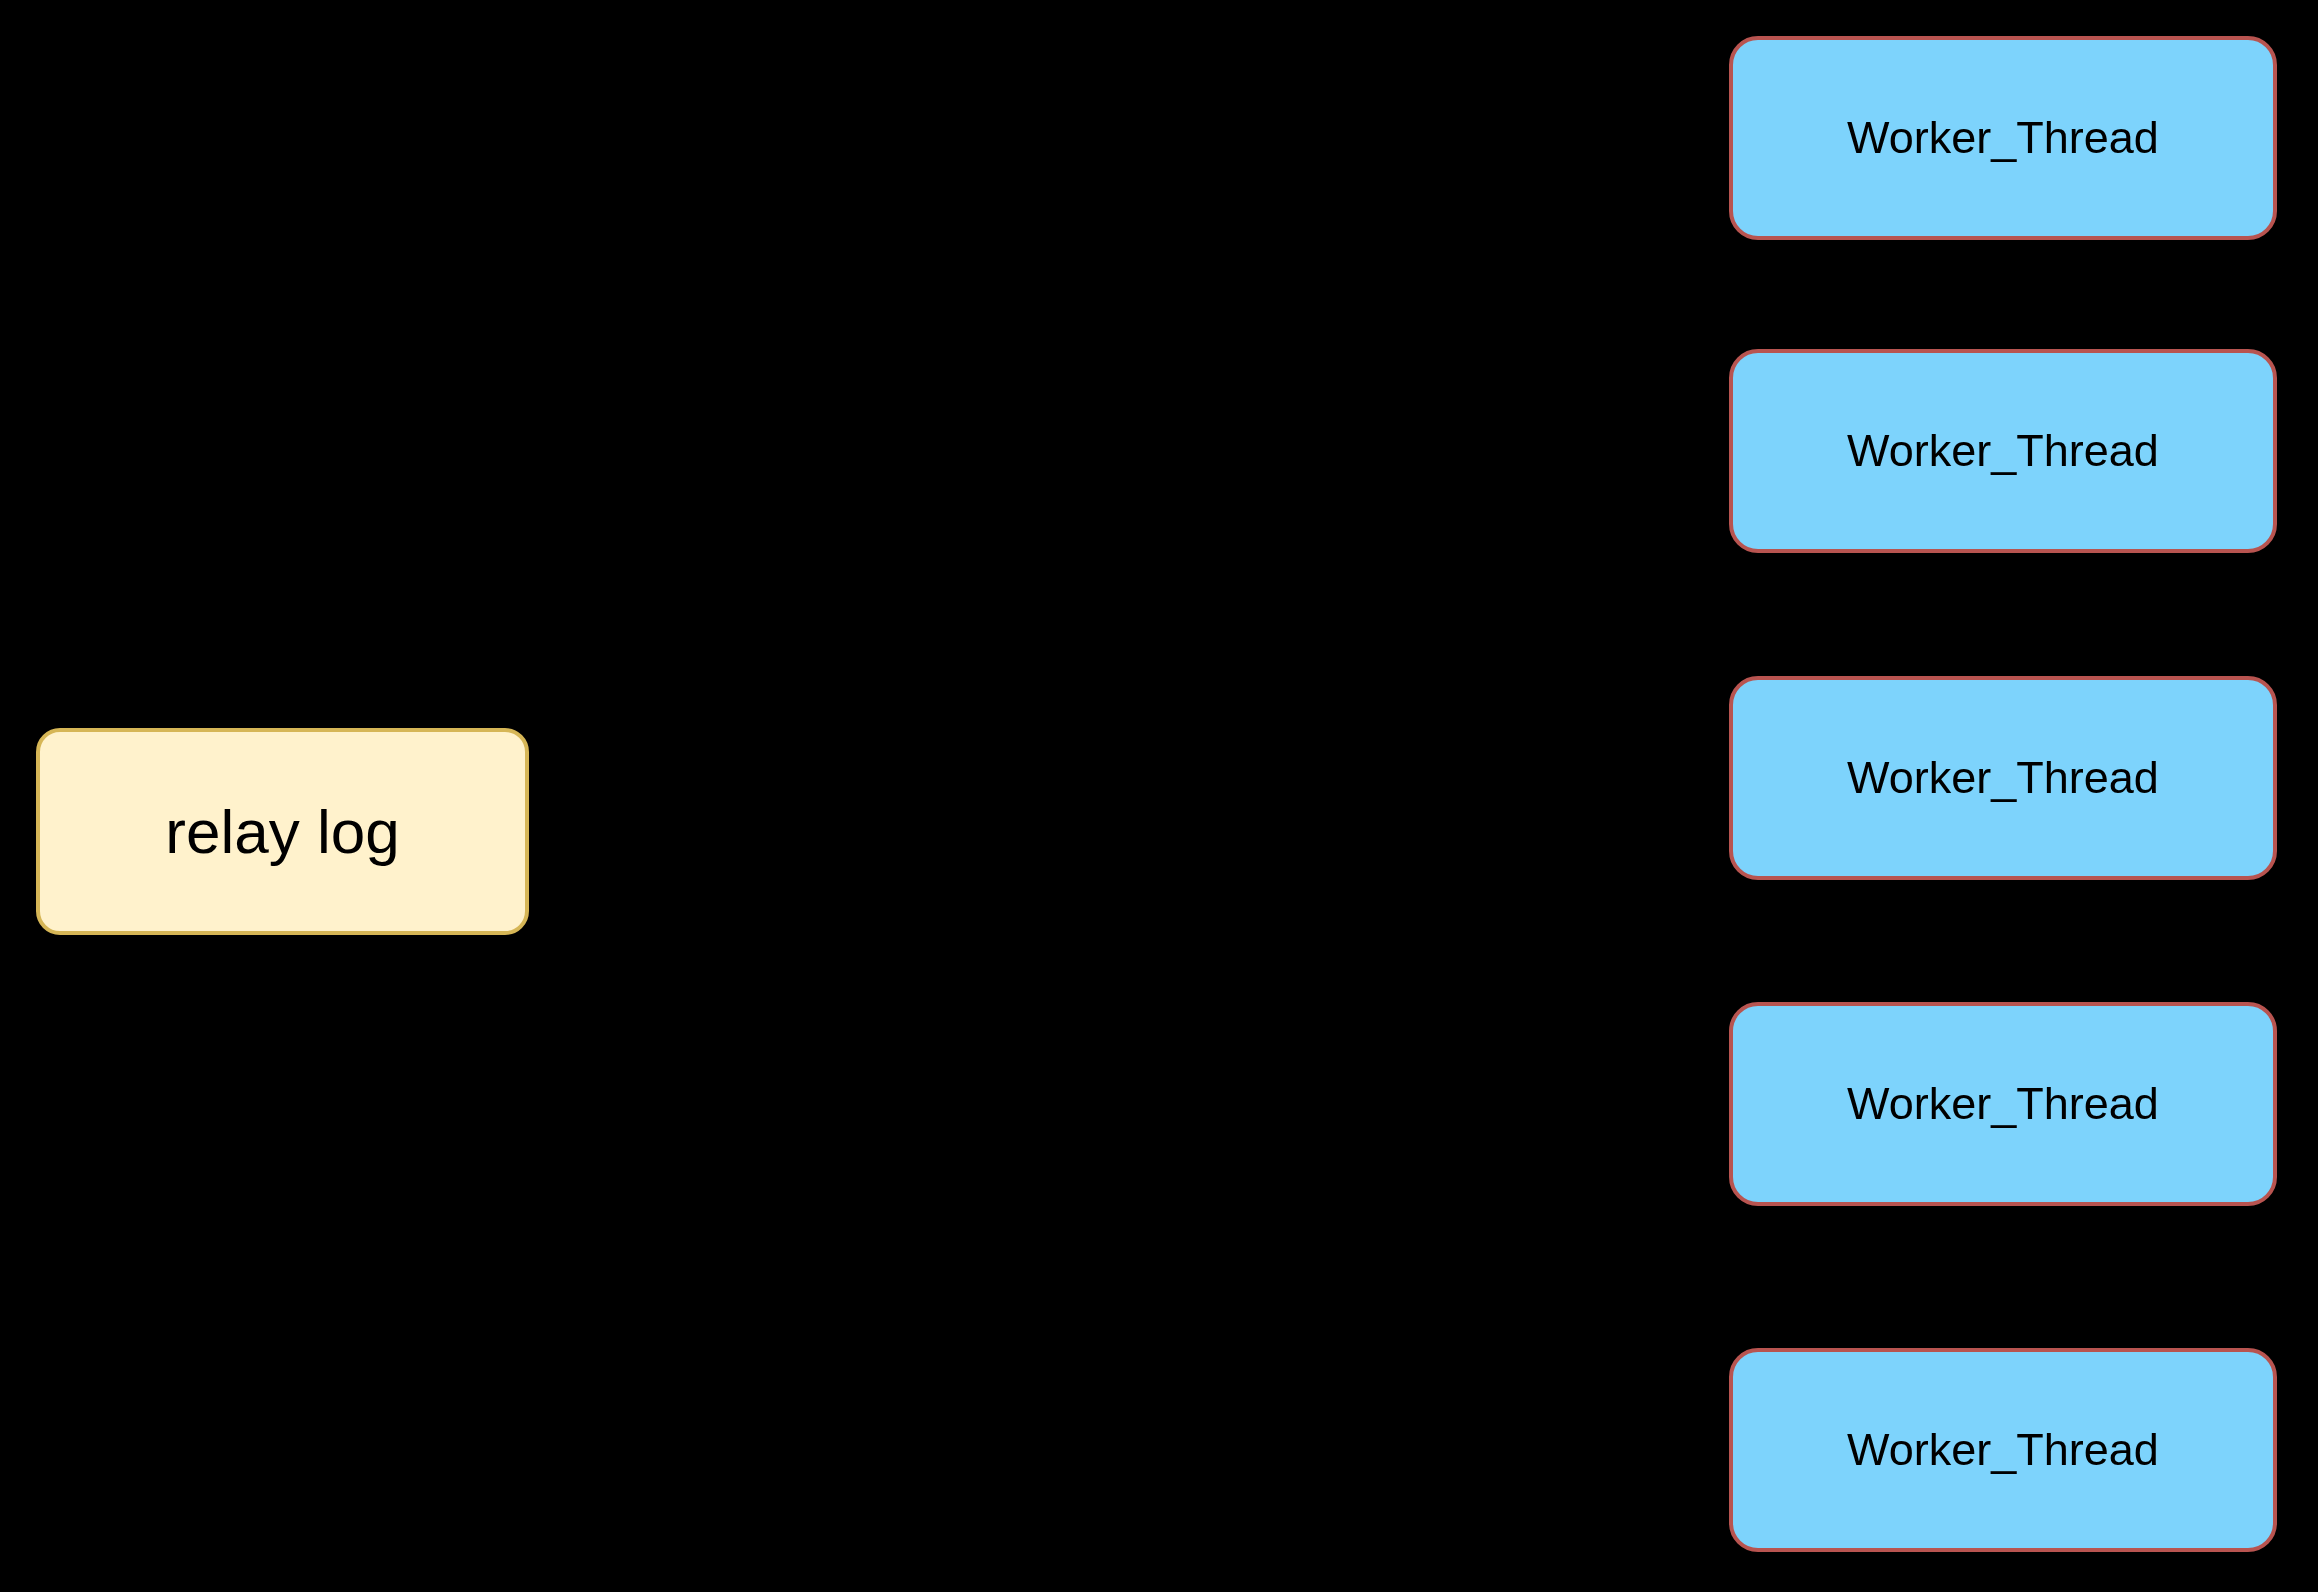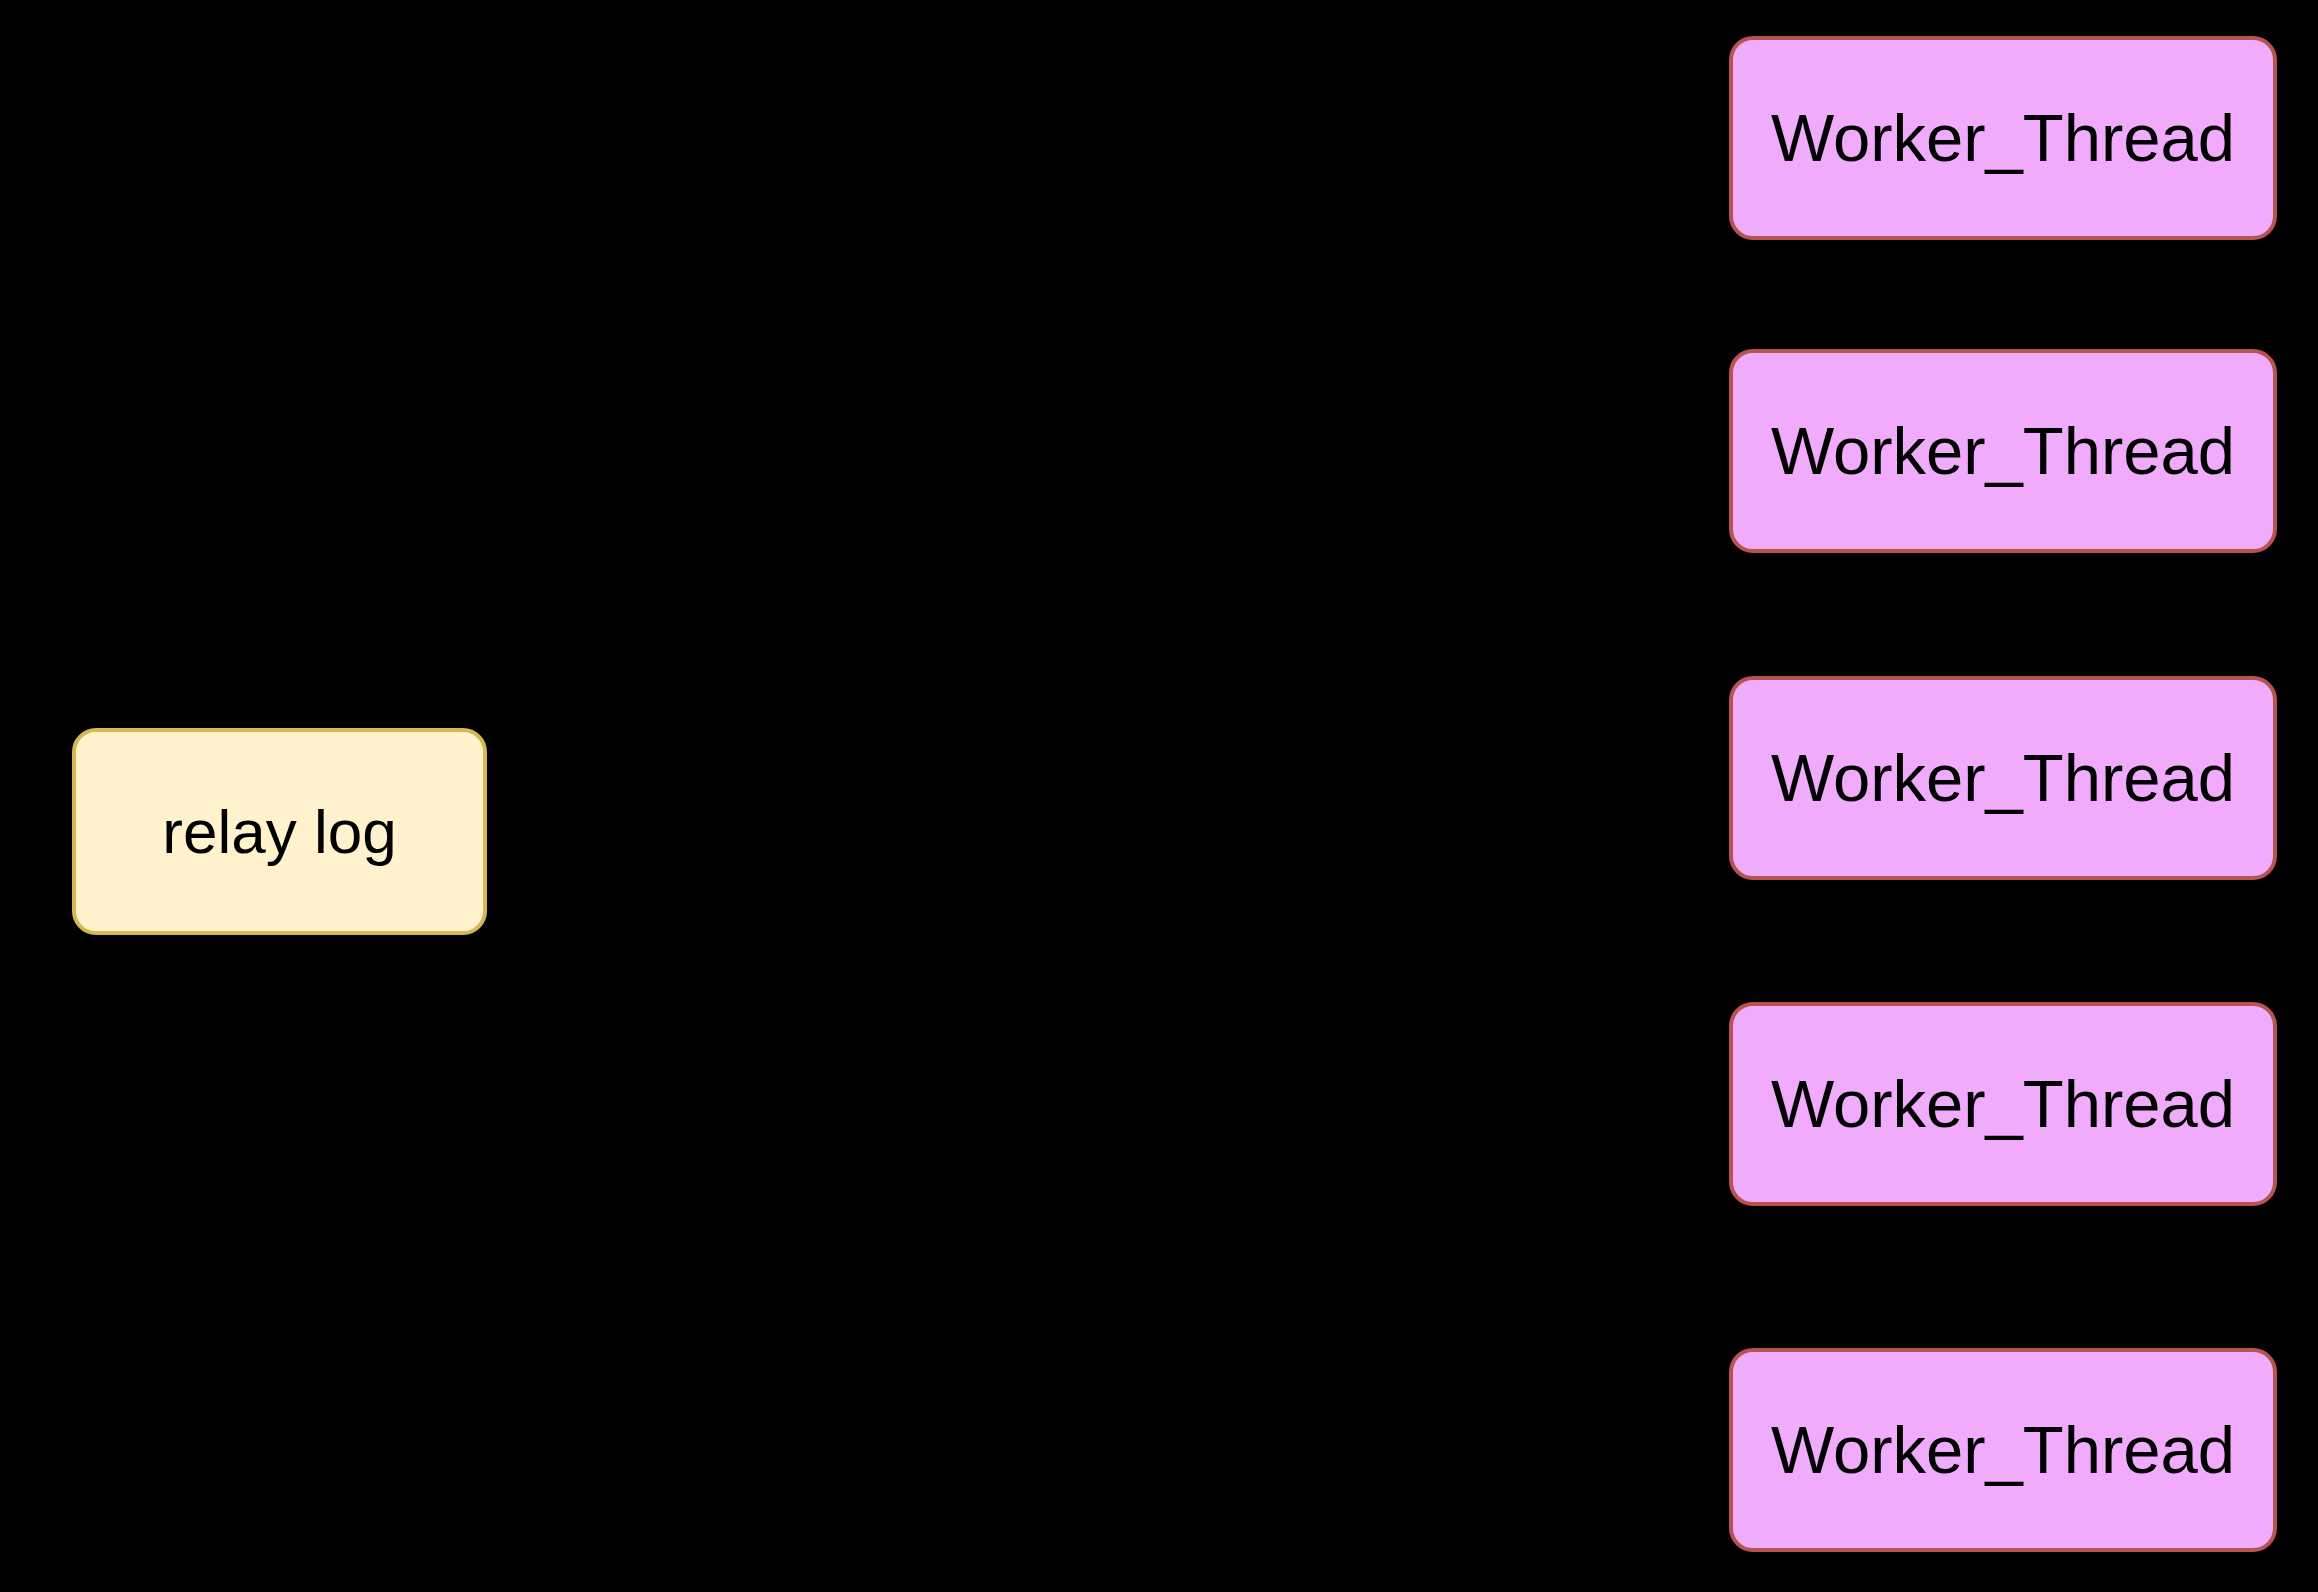--- a/index.html
+++ b/index.html
@@ -45,42 +45,43 @@
     background: #fff2cc;
     border-color: #d6b656;
     font-size: 62px;
   }
   .node-coordinator {
     background: #dae8fc;
     border-color: #6c8ebf;
     font-size: 64px;
   }
   .node-worker {
-    background: #f0abfc;
+    background: #7dd3fc;
     border-color: #b85450;
-    font-size: 67px;
+    font-size: 45px;
+    border-radius: 29px;
   }
 </style>
 </head>
 <body>
 
 <div id="canvas">
 
   <svg class="edge-layer" viewBox="0 0 2684 1844" width="2319" height="1593" aria-hidden="true">
     <g fill="none" stroke="#000000" stroke-width="5">
       <path d="M 522 963 L 1008 963"></path>
       <path d="M 1150 843 L 1150 160 L 2002 160"></path>
       <path d="M 1340 843 L 1340 522 L 2002 522"></path>
       <path d="M 1480 963 L 1741 963 L 1741 900 L 2002 900"></path>
       <path d="M 1340 1087 L 1340 1278 L 2002 1278"></path>
       <path d="M 1150 1087 L 1150 1678 L 2002 1678"></path>
     </g>
   </svg>
 
-  <div class="node node-relaylog" style="left:36px; top:728px; width:415px; height:207px;margin-left:36px;">
+  <div class="node node-relaylog" style="left:36px; top:728px; width:493px; height:207px;">
     <span class="node-label">relay log</span>
   </div>
 
 
   <div class="node node-worker" style="left:1729px; top:36px; width:548px; height:204px;">
     <span class="node-label">Worker_Thread</span>
   </div>
 
   <div class="node node-worker" style="left:1729px; top:349px; width:548px; height:204px;">
     <span class="node-label">Worker_Thread</span>

